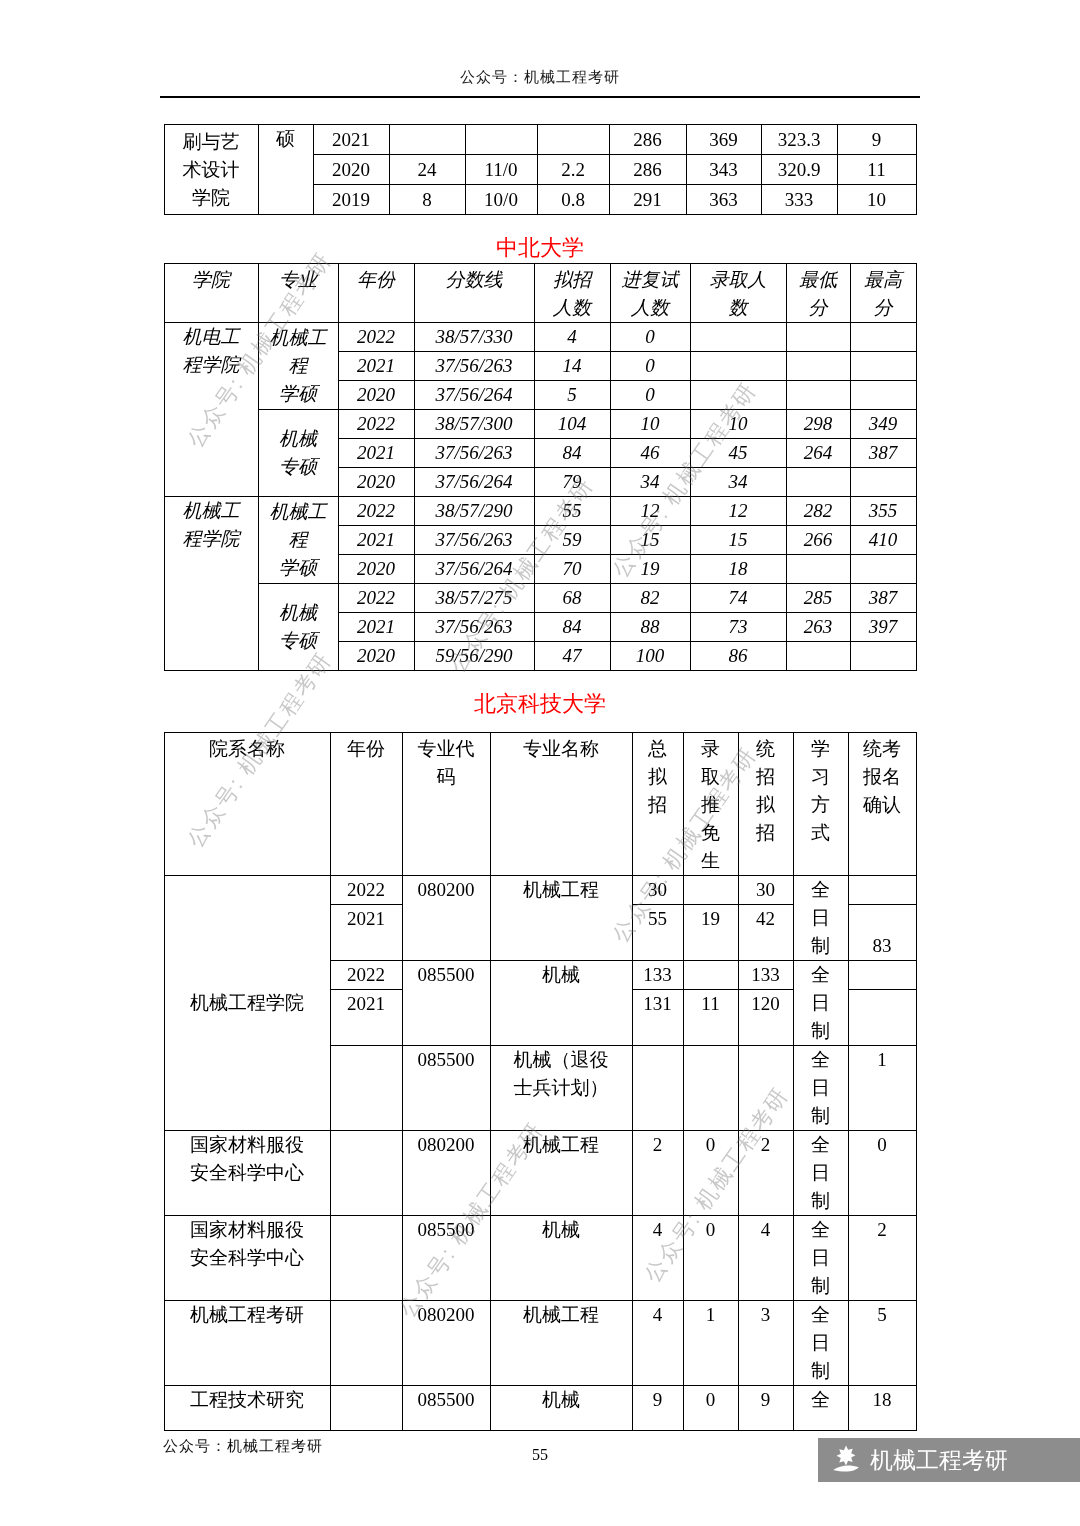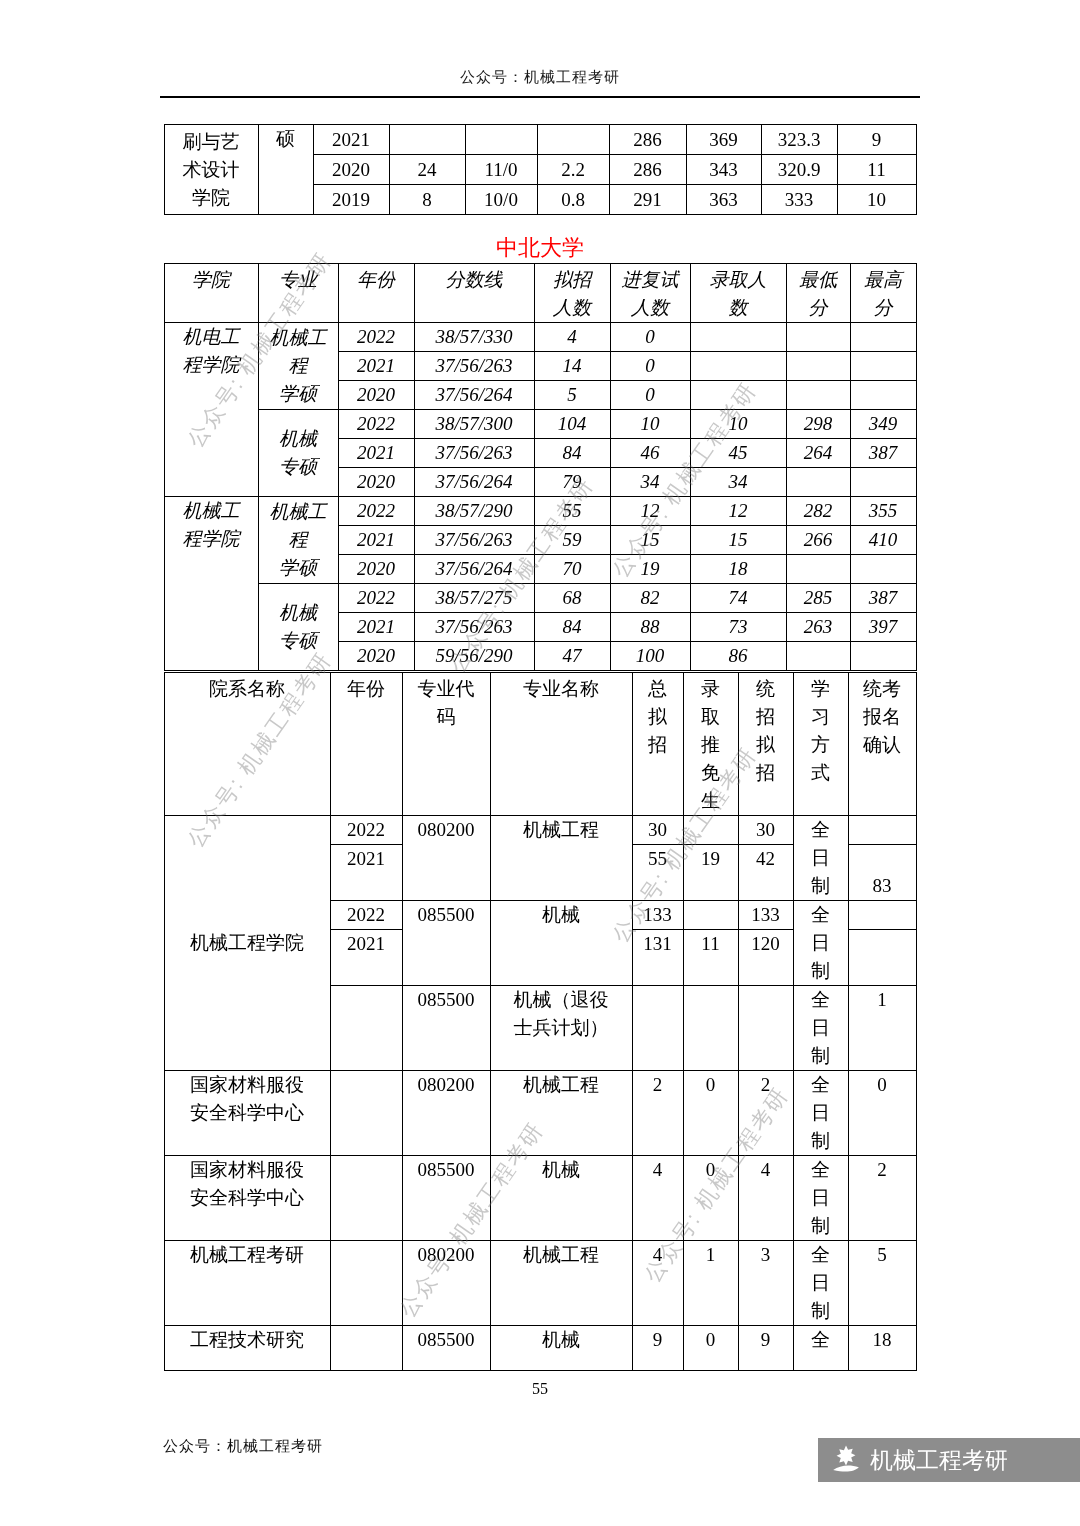--- a/index.html
+++ b/index.html
@@ -2,21 +2,21 @@
 <html><head>
 <meta charset="utf-8">
 <style>
   html,body{margin:0;padding:0;}
   body{width:1080px;height:1526px;position:relative;background:#fff;color:#000;
        font-family:"Liberation Serif","DejaVu Serif",serif;overflow:hidden;}
   .content{position:absolute;left:160px;top:0;width:760px;}
   .doc-header{padding-top:68px;text-align:center;font-family:"Liberation Sans","DejaVu Sans",sans-serif;
               font-size:15px;color:#1a1a1a;letter-spacing:1px;}
   .rule{margin-top:9px;border-top:2px solid #000;height:0;}
-  table{border-collapse:collapse;table-layout:fixed;width:752px;margin:1px auto;padding-left:16px;}
+  table{border-collapse:collapse;table-layout:fixed;width:752px;margin:15px auto;padding-left:16px;}
   td{border:1px solid #000;text-align:center;font-size:19px;line-height:28px;
      padding:0 2px;vertical-align:middle;overflow:hidden;}
   .t1{margin-top:26px;} .t1 tr{height:30px;}
   .sec-title{text-align:center;font-size:22px;line-height:26px;margin-top:20px;color:#ff0000;}
   .t2{margin-top:2px;font-style:italic;} .t2 tr{height:22px;} .t2 tr.hdr{height:57px;}
   .hdr > td,.hdr3 > td{vertical-align:top;padding-top:2px;}
   .t3 tr.hdr3{height:142px;}
   .r28{height:28px;} .r56{height:56px;} .r85{height:85px;} .r45{height:45px;}
   .tall > td{vertical-align:top;}
   td.cbottom{vertical-align:bottom;}
@@ -240,20 +240,21 @@
       <td>59/56/290</td>
       <td>47</td>
       <td>100</td>
       <td>86</td>
       <td></td>
       <td></td>
     </tr>
   </tbody>
     </table>
 
+  <div class="sec-title">北京科技大学</div>
 
   <table class="t3">
     <colgroup>
         <col style="width:166px">
         <col style="width:72px">
         <col style="width:88px">
         <col style="width:142px">
         <col style="width:51px">
         <col style="width:55px">
         <col style="width:55px">

